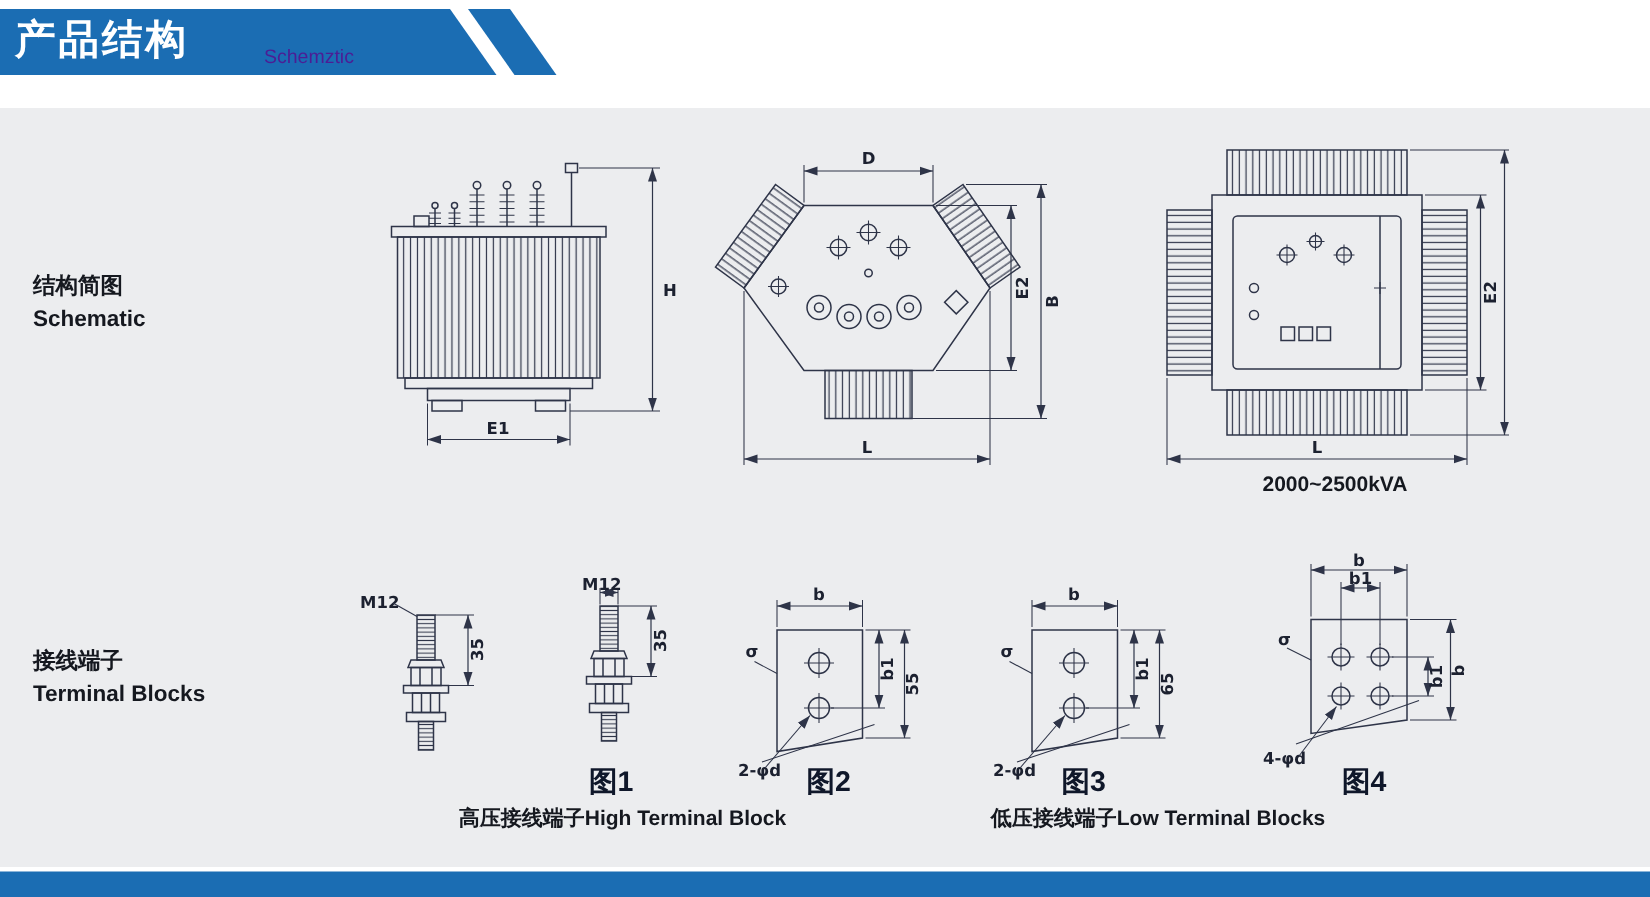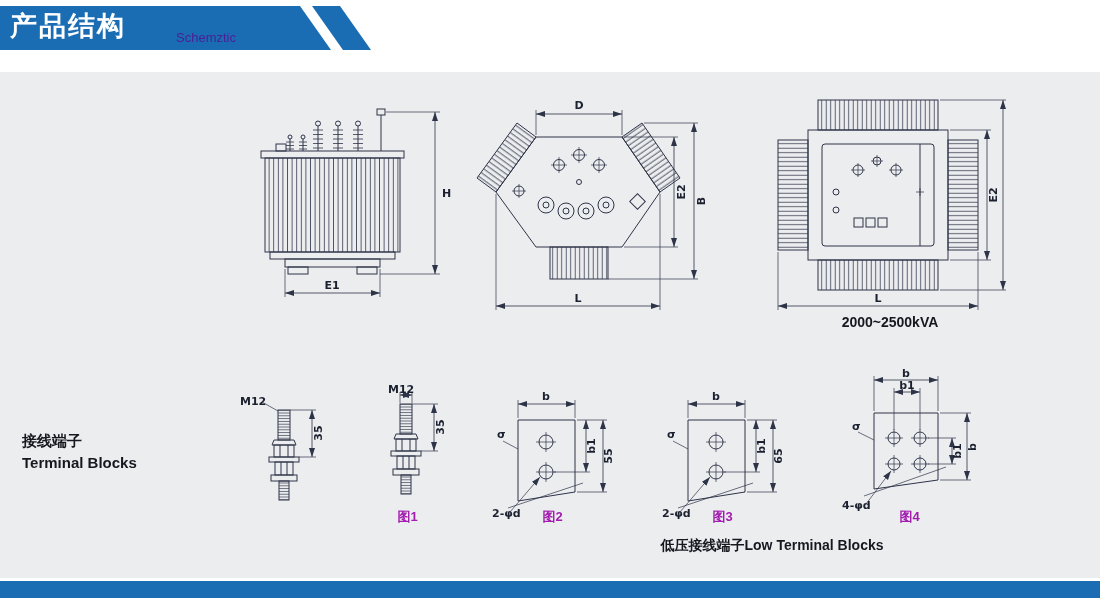--- a/index.html
+++ b/index.html
@@ -5,39 +5,43 @@
   *{margin:0;padding:0;box-sizing:border-box}
   body{background:#ffffff;font-family:"Liberation Sans","DejaVu Sans",sans-serif}
   .page{position:relative;width:1100px;height:598px;background:#fff;overflow:hidden}
   .banner{position:absolute;left:0;top:0}
   .title-cn{position:absolute;left:10px;top:8px;font-size:27px;font-weight:bold;color:#fff;letter-spacing:2px}
   .title-en{position:absolute;left:176px;top:30px;font-size:13px;color:#4c1d95}
   .panel{position:absolute;left:0;top:72px;width:1100px;height:506px;background:#ecedef}
   .footer{position:absolute;left:0;bottom:0;width:1100px;height:17px;background:#1b6db3}
   .sec-label{position:absolute;font-size:15px;font-weight:bold;color:#15181f;line-height:1.45}
   .kva-cap{position:absolute;font-size:14px;font-weight:bold;color:#15181f;text-align:center}
-  .fig-cap{position:absolute;font-size:13px;font-weight:bold;color:#a21caf;text-align:center}
+  .fig-cap{position:absolute;font-size:19px;font-weight:bold;color:#0f172a;text-align:center}
   .bot-cap{position:absolute;font-size:14px;font-weight:bold;color:#15181f;text-align:center}
   svg.draw{position:absolute;overflow:visible;stroke:#2e3448;stroke-width:1;fill:none}
   svg.draw text{font-family:"DejaVu Sans","Liberation Sans",sans-serif;font-size:11px;font-weight:bold}
 </style>
 </head>
 <body>
 
 <div class="page">
 
   <svg class="banner" width="380" height="58">
     <polygon points="0,6 300,6 331,50 0,50" fill="#1b6db3" stroke="none"></polygon>
     <polygon points="312,6 340,6 371,50 343,50" fill="#1b6db3" stroke="none"></polygon>
   </svg>
   <div class="title-cn">产品结构</div>
   <div class="title-en">Schemztic</div>
 
   <div class="panel"></div>
 
+  <div class="sec-label" style="left:22px;top:180px">
+    <div>结构简图</div>
+    <div>Schematic</div>
+  </div>
   <div class="sec-label" style="left:22px;top:430px">
     <div>接线端子</div>
     <div>Terminal Blocks</div>
   </div>
 
   <svg class="draw" style="left:230px;top:100px" width="240" height="215" viewBox="0 0 240 215">
     <defs>
       <pattern id="finSV" width="4.6" height="8" patternUnits="userSpaceOnUse">
         <line x1="2.3" y1="0" x2="2.3" y2="8" stroke="#2e3448" stroke-width="0.8"></line>
       </pattern>
@@ -421,16 +425,17 @@
       <text x="0" y="141" fill="#1c2130" stroke="none">4-φd</text>
       <line x1="24" y1="136" x2="49" y2="103" stroke-width="0.7" marker-end="url(#arP4)"></line>
     </g>
   </svg>
 
   <div class="fig-cap" style="left:360px;top:508px;width:95px">图1</div>
   <div class="fig-cap" style="left:490px;top:508px;width:125px">图2</div>
   <div class="fig-cap" style="left:660px;top:508px;width:125px">图3</div>
   <div class="fig-cap" style="left:842px;top:508px;width:135px">图4</div>
 
+  <div class="bot-cap" style="left:255px;top:537px;width:320px">高压接线端子High Terminal Block</div>
   <div class="bot-cap" style="left:612px;top:537px;width:320px">低压接线端子Low Terminal Blocks</div>
 
   <div class="footer"></div>
 </div>
 
 </body></html>

